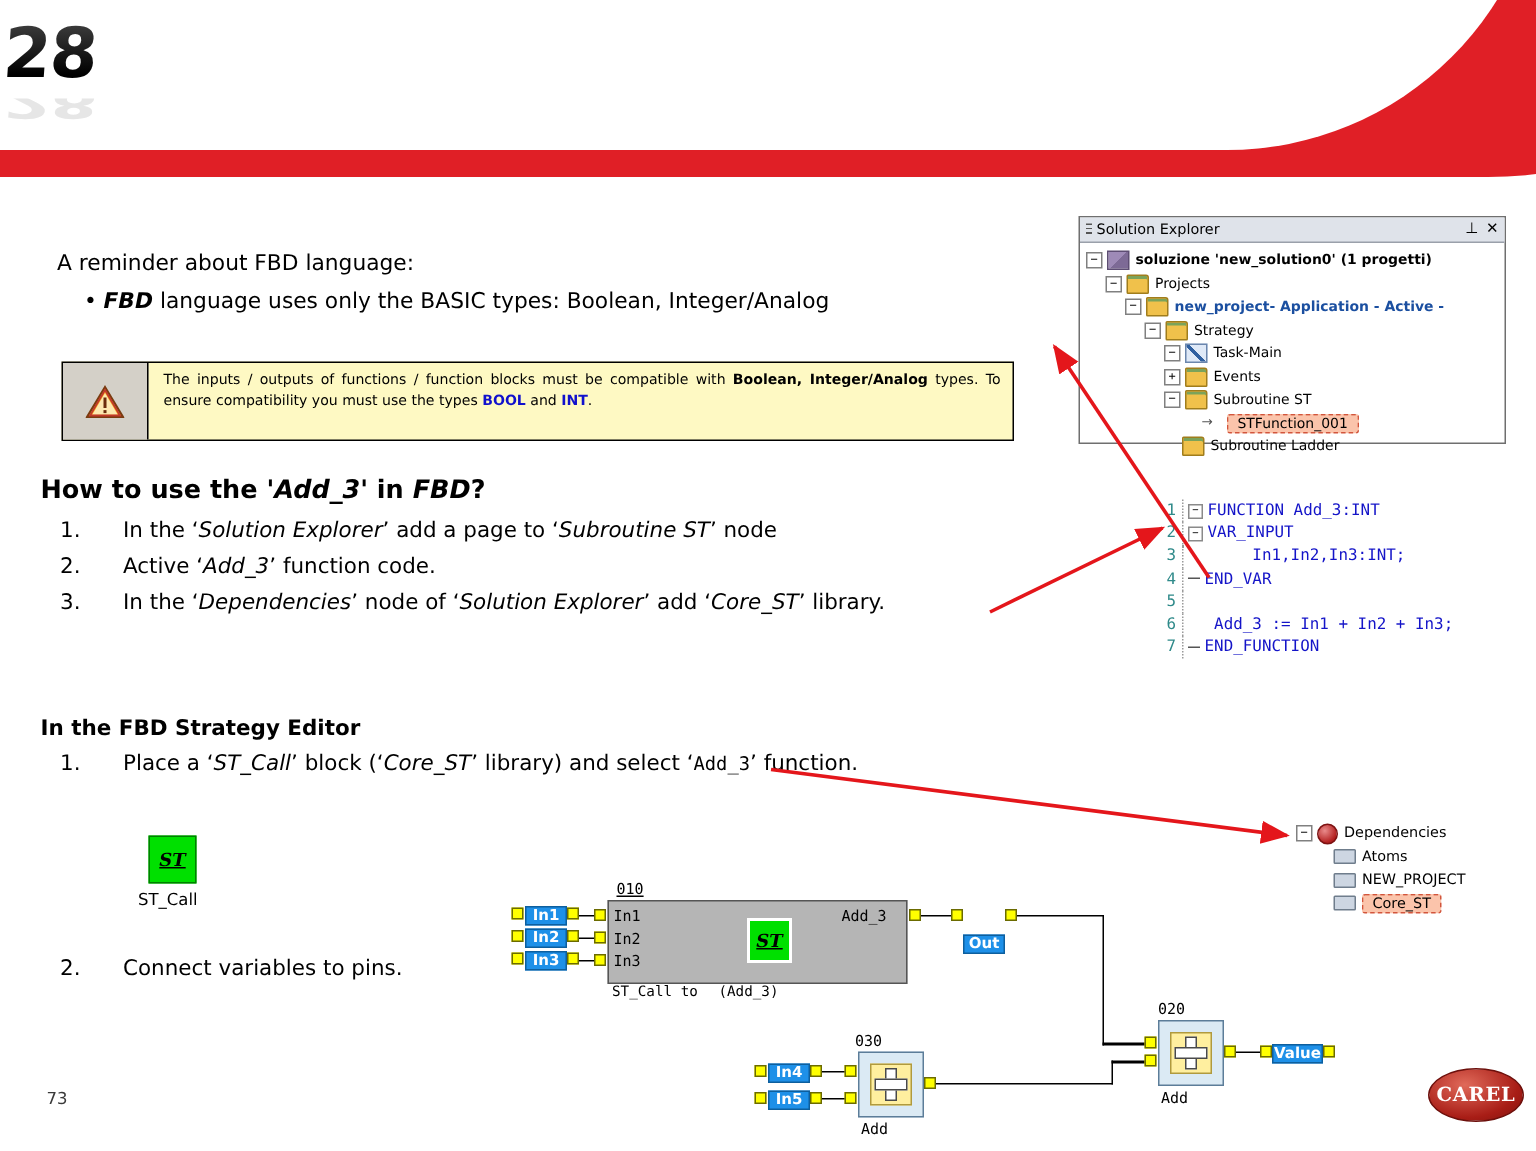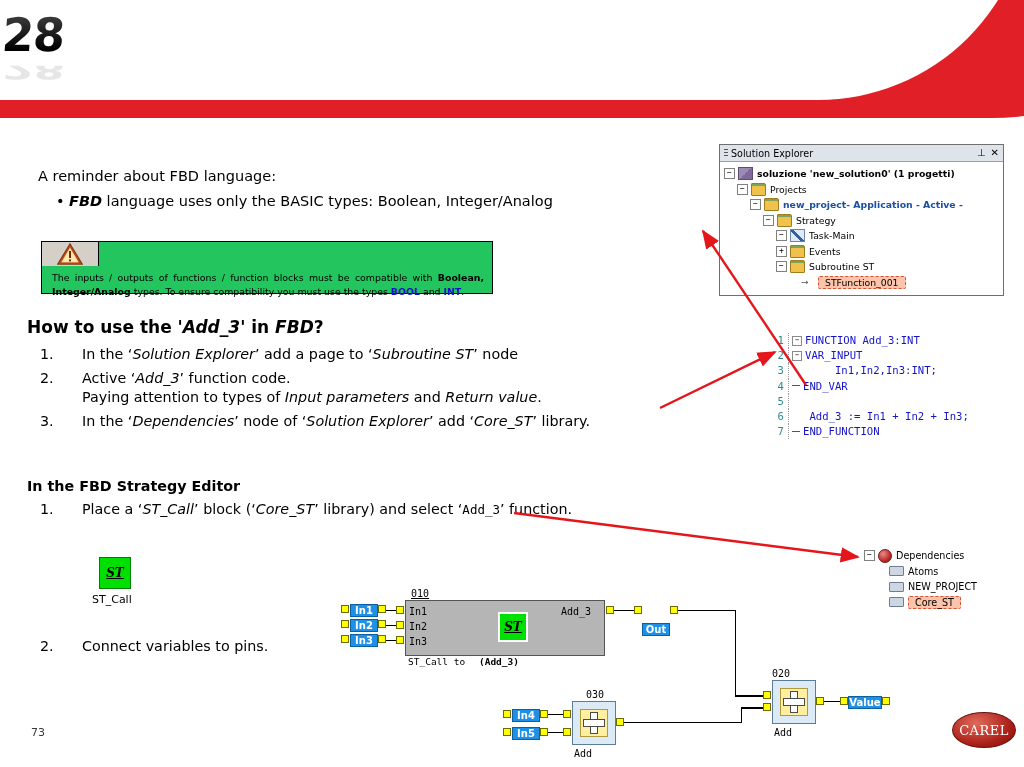--- a/index.html
+++ b/index.html
@@ -27,22 +27,22 @@
   
   .txt{position:absolute;font-size:14.5px;line-height:1.35;}
   #t-reminder{left:38px;top:167px;}
   #t-bullet{left:56px;top:192px;}
   .bul{display:inline-block;width:13px;}
   .ital{font-style:italic;}
   .bi{font-weight:bold;font-style:italic;}
   .mono{font-family:"DejaVu Sans Mono","Liberation Mono",monospace;font-size:12.5px;}
 
   
-  .warnbox{position:absolute;left:41px;top:241px;width:452px;height:53px;
-           border:1.5px solid #000;background:#22c55e;box-sizing:border-box;display:flex;flex-direction:column;}
+  .warnbox{position:absolute;left:41px;top:241px;width:635px;height:53px;
+           border:1.5px solid #000;background:#fef9c3;box-sizing:border-box;display:flex;}
   .warn-icon-cell{width:56px;background:#d4d0c8;border-right:1.5px solid #000;
                   display:flex;align-items:center;justify-content:center;}
   .warn-text{flex:1;padding:5px 8px 0 10px;font-size:9.4px;line-height:1.45;
              text-align:justify;}
   .warn-text .b{font-weight:bold;}
   .warn-text .bl{font-weight:bold;color:#1111cc;}
 
   
   #h-howto{position:absolute;left:27px;top:317px;font-size:17px;font-weight:bold;}
   .olist{position:absolute;font-size:14.3px;line-height:1.32;}
@@ -132,21 +132,21 @@
            text-decoration:underline;line-height:1;}
 
   
   .arrows{position:absolute;left:0;top:0;width:1024px;height:767px;pointer-events:none;}
 
   
   #pagenum{position:absolute;left:31px;top:726px;font-size:11px;color:#3a3a3a;}
   .carel{position:absolute;left:952px;top:712px;width:62px;height:34px;
          border-radius:50%;background:radial-gradient(ellipse at 38% 30%,#e06a5a,#a81d16 65%,#7d120d 100%);
          border:1px solid #6d100c;display:flex;align-items:center;justify-content:center;}
-  .carel span{color:#fff;font-size:13px;font-weight:normal;letter-spacing:.5px;
+  .carel span{color:#fff;font-size:13px;font-weight:bold;letter-spacing:.5px;
               font-family:"DejaVu Serif","Liberation Serif",serif;}
 </style>
 </head>
 <body>
 
 <div class="header-wrap">
   <div class="hdr-red"></div>
   <div class="hdr-red2"></div>
   <div class="slide-num">28</div>
   <div class="slide-num-refl">28</div>
@@ -177,21 +177,21 @@
   <span>How to use the '</span><span class="ital">Add_3</span><span>' in </span><span class="bi">FBD</span><span>?</span>
 </div>
 
 <div class="olist" id="list1">
     <div class="li">
       <div class="li-num">1.</div>
       <div class="li-body"><span>In the ‘</span><span class="ital">Solution Explorer</span><span>’ add a page to ‘</span><span class="ital">Subroutine ST</span><span>’ node</span></div>
     </div>
     <div class="li">
       <div class="li-num">2.</div>
-      <div class="li-body"><span>Active ‘</span><span class="ital">Add_3</span><span>’ function code.</span><div><span>Paying attention to types of </span><span class="ital">Input parameters</span><span> and </span><span class="ital">Return value</span><span>.</span></div></div>
+      <div class="li-body"><span>Active ‘</span><span class="ital">Add_3</span><span>’ function code.</span></div>
     </div>
     <div class="li">
       <div class="li-num">3.</div>
       <div class="li-body"><span>In the ‘</span><span class="ital">Dependencies</span><span>’ node of ‘</span><span class="ital">Solution Explorer</span><span>’ add ‘</span><span class="ital">Core_ST</span><span>’ library.</span></div>
     </div>
   </div>
 
 <div id="h-fbded">In the FBD Strategy Editor</div>
 <div class="olist" id="list2">
     <div class="li">
@@ -247,20 +247,25 @@
       </div>
       <div class="tr" style="padding-left: 52px;">
         <div class="exp">−</div>
         <div class="ico fold"></div>
         <span>Subroutine ST</span>
       </div>
       <div class="tr" style="padding-left: 65px;">
         <div class="exp none"></div>
         <div class="ico" style="background: transparent; font-size: 9px; line-height: 10px; color: rgb(85, 85, 85);">→</div>
         <span class="hi">STFunction_001</span>
+      </div>
+      <div class="tr" style="padding-left: 52px;">
+        <div class="exp none"></div>
+        <div class="ico fold"></div>
+        <span>Subroutine Ladder</span>
       </div>
     </div>
 </div>
 
 <div class="code" id="st-code">
     <div class="cl"><div class="cnum">1</div><div class="cbar"></div><div class="cbox">−</div><div class="ctext">FUNCTION Add_3:INT</div></div>
     <div class="cl"><div class="cnum">2</div><div class="cbar"></div><div class="cbox">−</div><div class="ctext">VAR_INPUT</div></div>
     <div class="cl"><div class="cnum">3</div><div class="cbar"></div><div class="cbox ghost"></div><div class="ctext">     In1,In2,In3:INT;</div></div>
     <div class="cl"><div class="cnum">4</div><div class="cbar"></div><div class="cdash"></div><div class="ctext">END_VAR</div></div>
     <div class="cl"><div class="cnum">5</div><div class="cbar"></div><div class="cbox ghost"></div><div class="ctext"></div></div>
@@ -302,21 +307,21 @@
   <div class="stcall-blk" style="left:405px;top:600px;width:200px;height:56px;"></div>
   <div class="sticon" style="left:498px;top:612px;width:26px;height:26px;border:2px solid #fff;">
     <span class="stglyph">ST</span>
   </div>
   <div class="lbl" style="left:409px;top:606px;">In1</div>
   <div class="lbl" style="left:409px;top:621px;">In2</div>
   <div class="lbl" style="left:409px;top:636px;">In3</div>
   <div class="lbl" style="left:561px;top:606px;">Add_3</div>
   <div class="lbl" style="left:408px;top:656px;font-size:9.5px;">
     <span>ST_Call to</span>
-    <span style="margin-left:8px;font-weight:bold;">(Add_3)</span>
+    <span style="margin-left:8px;">(Add_3)</span>
   </div>
 
   <div class="pin" style="left:396px;top:606px;"></div>
   <div class="pin" style="left:396px;top:621px;"></div>
   <div class="pin" style="left:396px;top:636px;"></div>
   <div class="pin" style="left:606px;top:606px;"></div>
 
   <div class="varbox" style="left:350px;top:604px;width:28px;height:13px;">In1</div>
   <div class="pin" style="left:341px;top:605px;"></div>
   <div class="pin" style="left:378px;top:605px;"></div>
@@ -333,21 +338,21 @@
 
   <div class="wire" style="left:614px;top:609.5px;width:20px;height:1.6px;"></div>
   <div class="pin" style="left:634px;top:606px;"></div>
   <div class="varbox" style="left:642px;top:605px;width:28px;height:13px;margin-top:18px;">Out</div>
   <div class="pin" style="left:670px;top:606px;"></div>
 
   <div class="wire" style="left:678px;top:609.5px;width:58px;height:1.6px;"></div>
   <div class="wire" style="left:734.5px;top:609.5px;width:1.8px;height:87px;"></div>
   <div class="wire" style="left:734.5px;top:695px;width:32px;height:1.8px;"></div>
 
-  <div class="lbl" style="left:586px;top:689px;">030</div>
+  <div class="lbl" style="left:570px;top:689px;">030</div>
   <div class="addblk" style="left:572px;top:701px;width:44px;height:44px;">
     <div class="addinner">
         <div class="plus"></div>
       </div>
   </div>
   <div class="lbl" style="left:574px;top:748px;">Add</div>
   <div class="pin" style="left:563px;top:710px;"></div>
   <div class="pin" style="left:563px;top:728px;"></div>
   <div class="pin" style="left:616px;top:718px;"></div>
   <div class="varbox" style="left:512px;top:709px;width:28px;height:13px;">In4</div>

